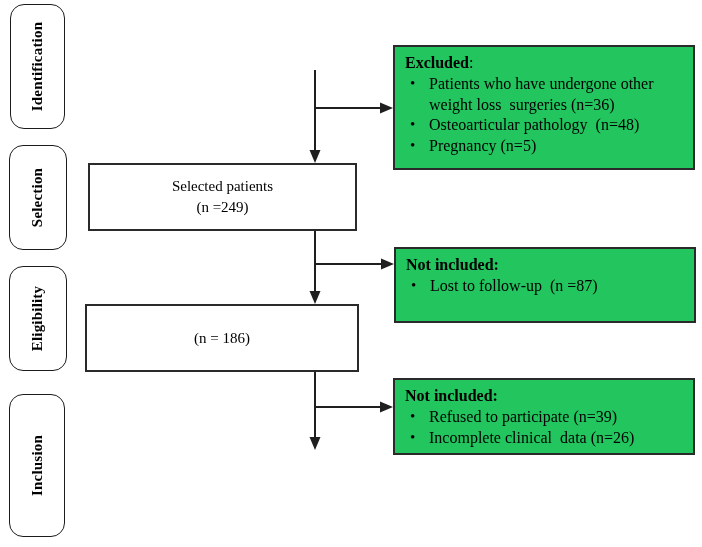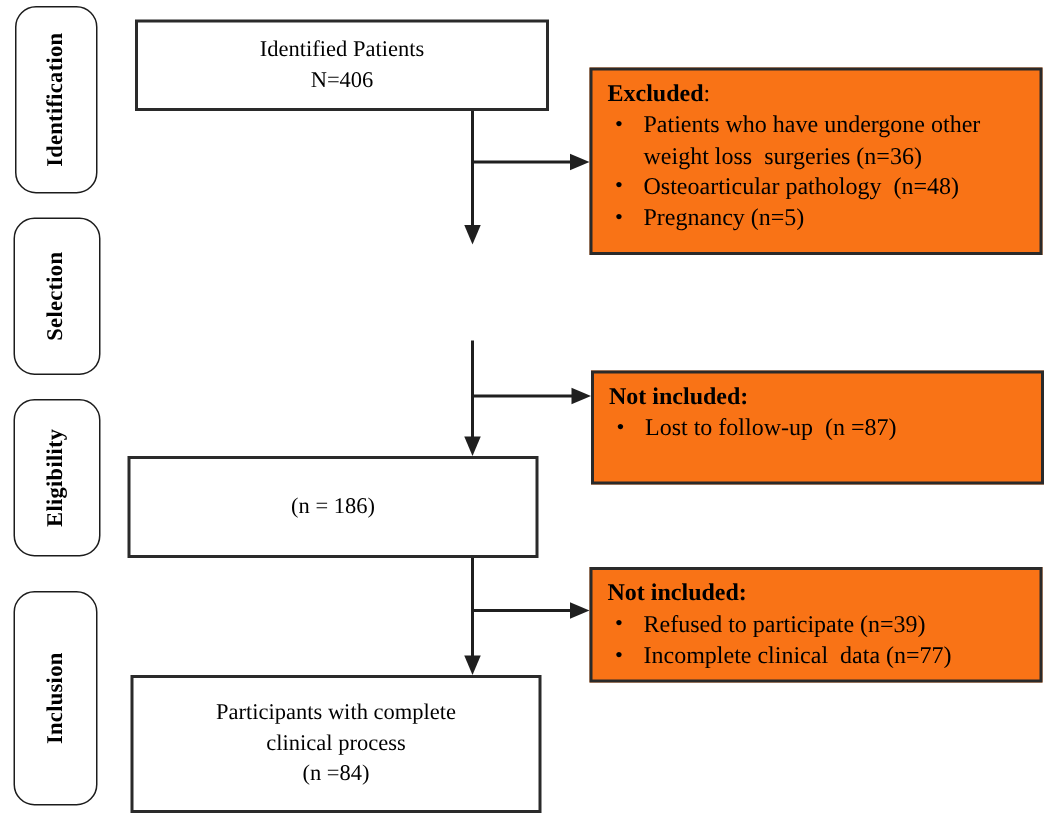--- a/index.html
+++ b/index.html
@@ -54,21 +54,21 @@
   .flow-box .line { white-space: pre-wrap; }
   #flow-identified   { left: 90px; top: 13px;  width: 272px; height: 57px; }
   #flow-selected     { left: 88px; top: 163px; width: 265px; height: 64px; }
   #flow-eligible     { left: 85px; top: 304px; width: 270px; height: 64px; }
   #flow-participants { left: 87px; top: 450px; width: 270px; height: 88px; }
 
   
   .side-box {
     position: absolute;
     border: 2px solid #2a2a2a;
-    background: #f97316;
+    background: #22c55e;
     padding: 6px 8px 6px 10px;
     font-size: 16px;
     line-height: 1.3;
     box-sizing: border-box;
   }
   .side-box .title-row { white-space: pre-wrap; }
   .side-box .title { font-weight: 700; }
   .bullet-item { display: flex; }
   .bullet-marker {
     flex: none;
@@ -125,31 +125,26 @@
   <div class="stage" id="stage-selection">
     <span class="stage-text">Selection</span>
   </div>
   <div class="stage" id="stage-eligibility">
     <span class="stage-text">Eligibility</span>
   </div>
   <div class="stage" id="stage-inclusion">
     <span class="stage-text">Inclusion</span>
   </div>
 
-  <div class="flow-box" id="flow-identified">
-    <span class="line">Identified Patients</span>
-    <span class="line">N=406</span>
+  <div class="flow-box" id="flow-selected">
+    <span class="line">Selected patients</span>
+    <span class="line">(n =249)</span>
   </div>
   <div class="flow-box" id="flow-eligible">
     <span class="line">(n = 186)</span>
-  </div>
-  <div class="flow-box" id="flow-participants">
-    <span class="line">Participants with complete</span>
-    <span class="line">clinical process</span>
-    <span class="line">(n =84)</span>
   </div>
 
   <div class="side-box" id="side-excluded">
     <div class="title-row"><span class="title">Excluded</span><span>:</span></div>
     <div class="bullet-item">
       <span class="bullet-marker">•</span>
       <span class="bullet-text">Patients who have undergone other weight loss  surgeries (n=36)</span>
     </div>
     <div class="bullet-item">
       <span class="bullet-marker">•</span>
@@ -170,17 +165,17 @@
   </div>
 
   <div class="side-box" id="side-notincluded-2">
     <div class="title-row"><span class="title">Not included:</span><span></span></div>
     <div class="bullet-item">
       <span class="bullet-marker">•</span>
       <span class="bullet-text">Refused to participate (n=39)</span>
     </div>
     <div class="bullet-item">
       <span class="bullet-marker">•</span>
-      <span class="bullet-text">Incomplete clinical  data (n=77)</span>
+      <span class="bullet-text">Incomplete clinical  data (n=26)</span>
     </div>
   </div>
 
 </div>
 
 </body></html>

